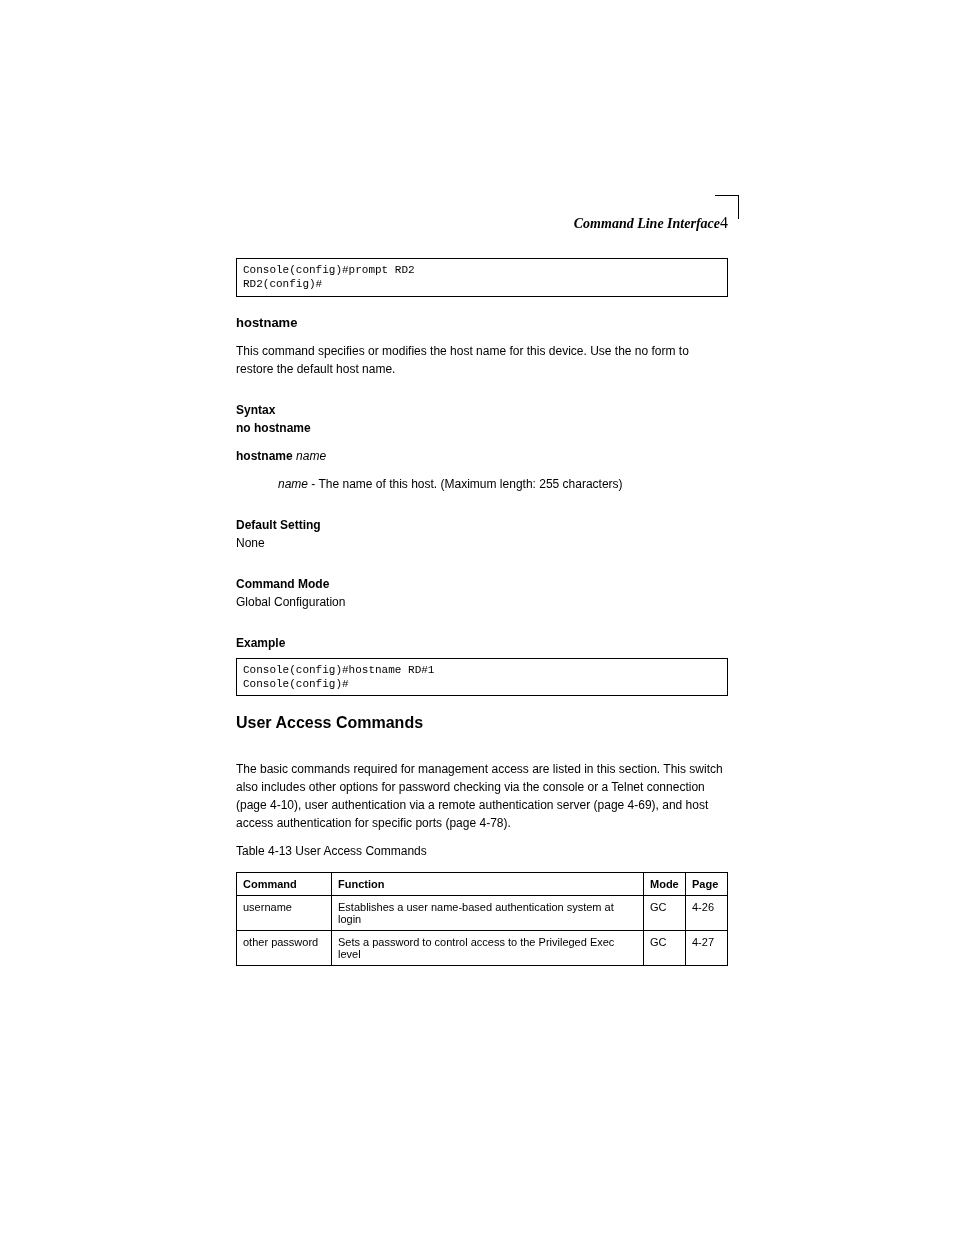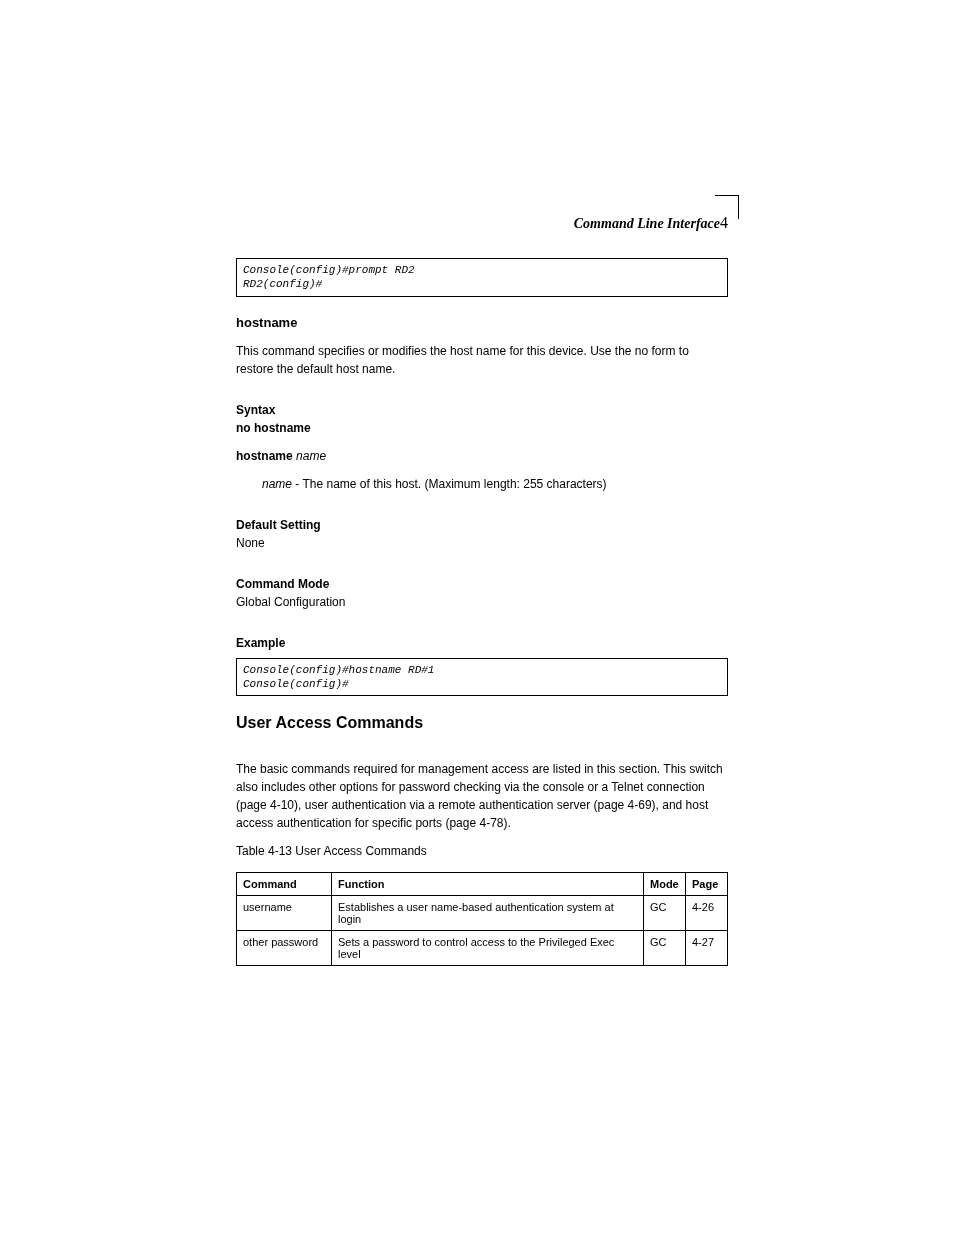--- a/index.html
+++ b/index.html
@@ -44,21 +44,20 @@
       font-family: Georgia, 'Times New Roman', serif;
     }
     .code-block {
       border: 1px solid #000;
       padding: 4px 6px;
       font-family: 'Courier New', Courier, monospace;
       font-size: 11px;
       line-height: 1.3;
       white-space: pre;
       margin-bottom: 18px;
-      font-style: italic;
     }
     .cmd-name {
       font-weight: bold;
       font-size: 13px;
       margin-bottom: 12px;
     }
     .body-text {
       font-size: 12px;
       line-height: 1.5;
       margin-bottom: 12px;
@@ -68,21 +67,21 @@
       font-size: 12px;
       margin-bottom: 2px;
       margin-top: 25px;
     }
     .syntax-line {
       margin-bottom: 10px;
     }
     .syntax-line .cmd { font-weight: bold; }
     .syntax-line .arg { font-style: italic; }
     .indent-block {
-      margin-left: 26px;
+      margin-left: 42px;
       margin-bottom: 12px;
       line-height: 1.5;
     }
     .indent-block .arg { font-style: italic; }
     .section-h2 {
       font-weight: bold;
       font-size: 16px;
       margin-top: 14px;
       margin-bottom: 28px;
     }

